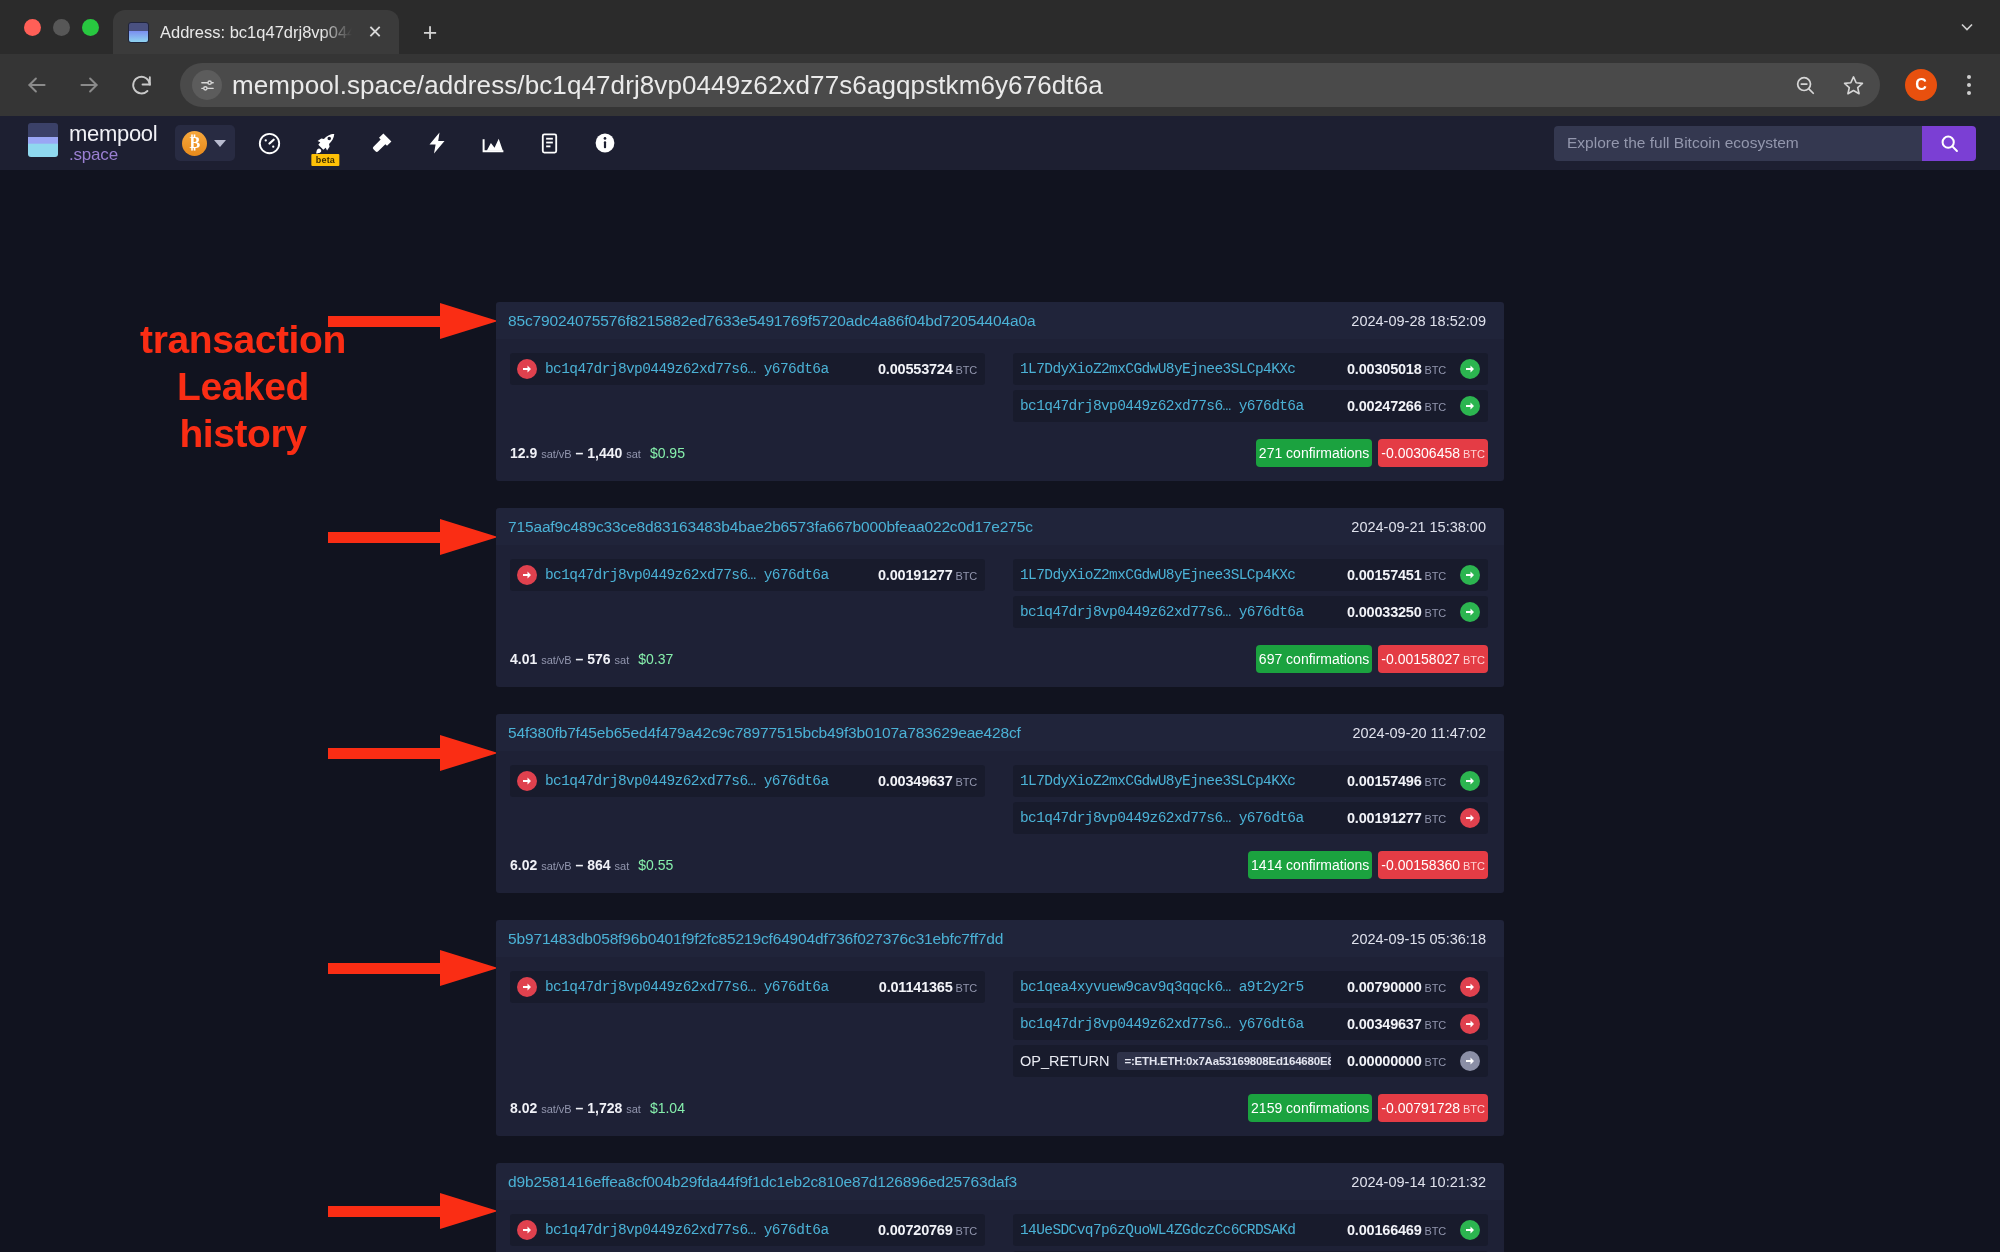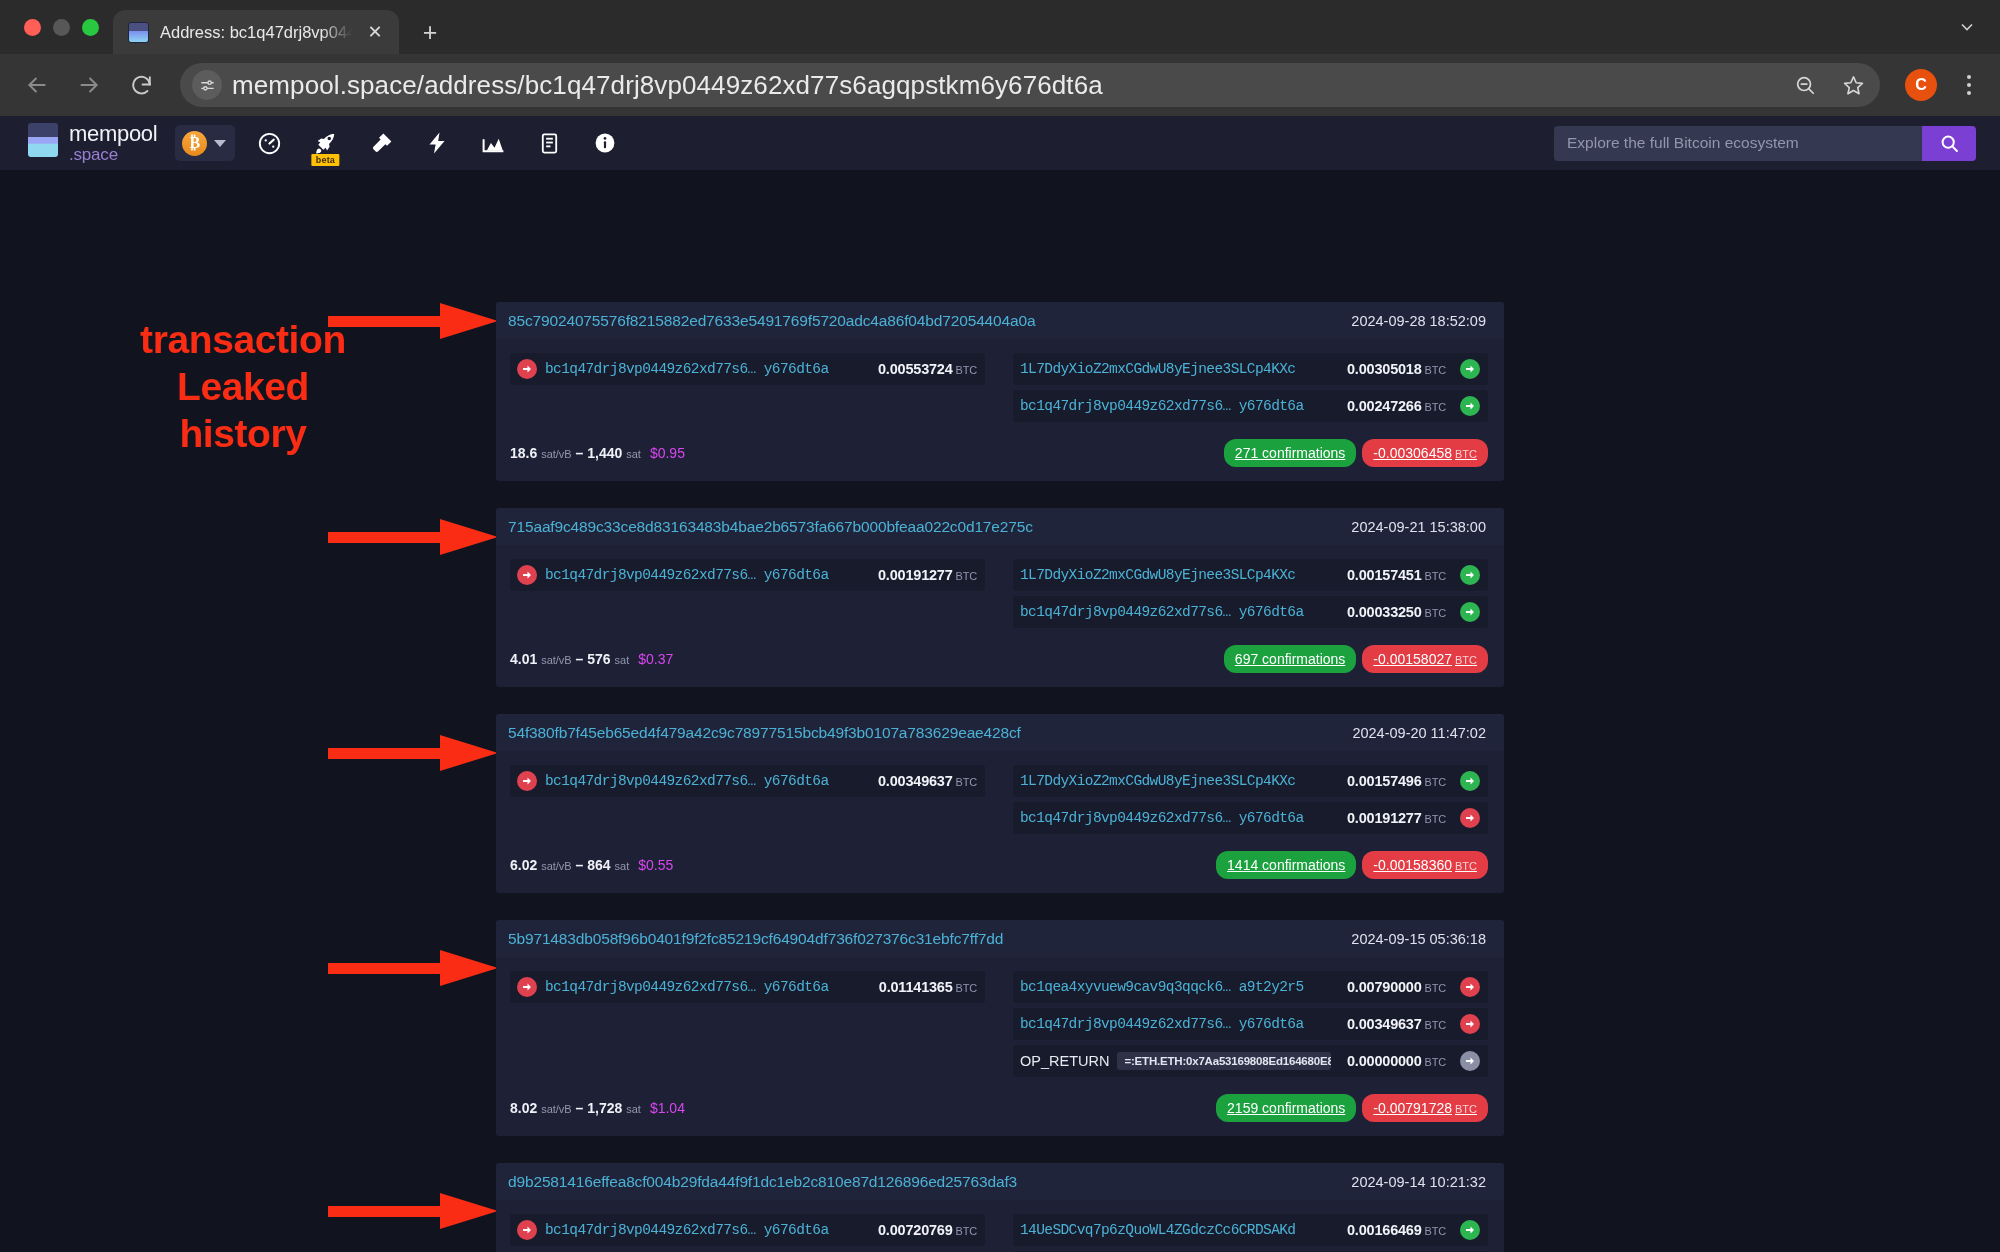--- a/index.html
+++ b/index.html
@@ -161,23 +161,23 @@
     padding: 3px 7px; border-radius: 3px; font-weight: bold; white-space: nowrap; overflow: hidden;
     max-width: 300px; letter-spacing: -.2px;
   }
   .io-amt { font-size: 14.5px; color: #f2f3f8; font-weight: bold; white-space: nowrap; flex: none; letter-spacing: -.2px; }
   .io-amt .unit { font-size: 11px; color: #9296ae; font-weight: normal; margin-left: 3px; }
 
   .tx-foot { display: flex; align-items: center; justify-content: space-between; margin-top: 12px; }
   .fee { font-size: 14px; color: #f0f1f7; white-space: nowrap; }
   .fee b { font-weight: bold; }
   .fee .sm { font-size: 11px; color: #9296ae; font-weight: normal; }
-  .fee .usd { color: #d946ef; margin-left: 9px; font-size: 14px; }
+  .fee .usd { color: #86efac; margin-left: 9px; font-size: 14px; }
   .badges { display: flex; gap: 6px; }
-  .badge { border-radius: 12px; padding: 6px 11px; font-size: 14px; color: #fff; font-weight: normal; white-space: nowrap; text-decoration: underline; }
+  .badge { border-radius: 4px; padding: 6px 3px; font-size: 14px; color: #fff; font-weight: normal; white-space: nowrap; }
   .badge.green { background: #1ba23f; }
   .badge.red { background: #e43c45; }
   .badge.red .unit { font-size: 11px; color: #ffd2d4; margin-left: 3px; }
 
   
   .annot {
     position: absolute; left: 78px; top: 200px; width: 330px;
     color: #fa2d14; font-size: 39px; font-weight: bold; line-height: 1.21;
     text-align: center; letter-spacing: -.4px;
   }
@@ -400,21 +400,21 @@
                   <span class="io-amt">0.00247266<span class="unit">BTC</span></span>
                   <span class="io-arrow green" style="margin-left: 6px;">
                     <svg width="12" height="12" viewBox="0 0 24 24" fill="#fff">
                       <polygon points="4 10 13 10 13 5 20 12 13 19 13 14 4 14"></polygon>
                     </svg>
                   </span>
                 </div>
               </div>
             </div>
             <div class="tx-foot">
-              <div class="fee"><b>18.6</b> <span class="sm">sat/vB</span> <b>– 1,440</b> <span class="sm">sat</span><span class="usd">$0.95</span></div>
+              <div class="fee"><b>12.9</b> <span class="sm">sat/vB</span> <b>– 1,440</b> <span class="sm">sat</span><span class="usd">$0.95</span></div>
               <div class="badges">
                 <span class="badge green">271 confirmations</span>
                 <span class="badge red">-0.00306458<span class="unit">BTC</span></span>
               </div>
             </div>
           </div>
         </div>
         <div class="tx">
           <div class="tx-head">
             <a class="txid">715aaf9c489c33ce8d83163483b4bae2b6573fa667b000bfeaa022c0d17e275c</a>

